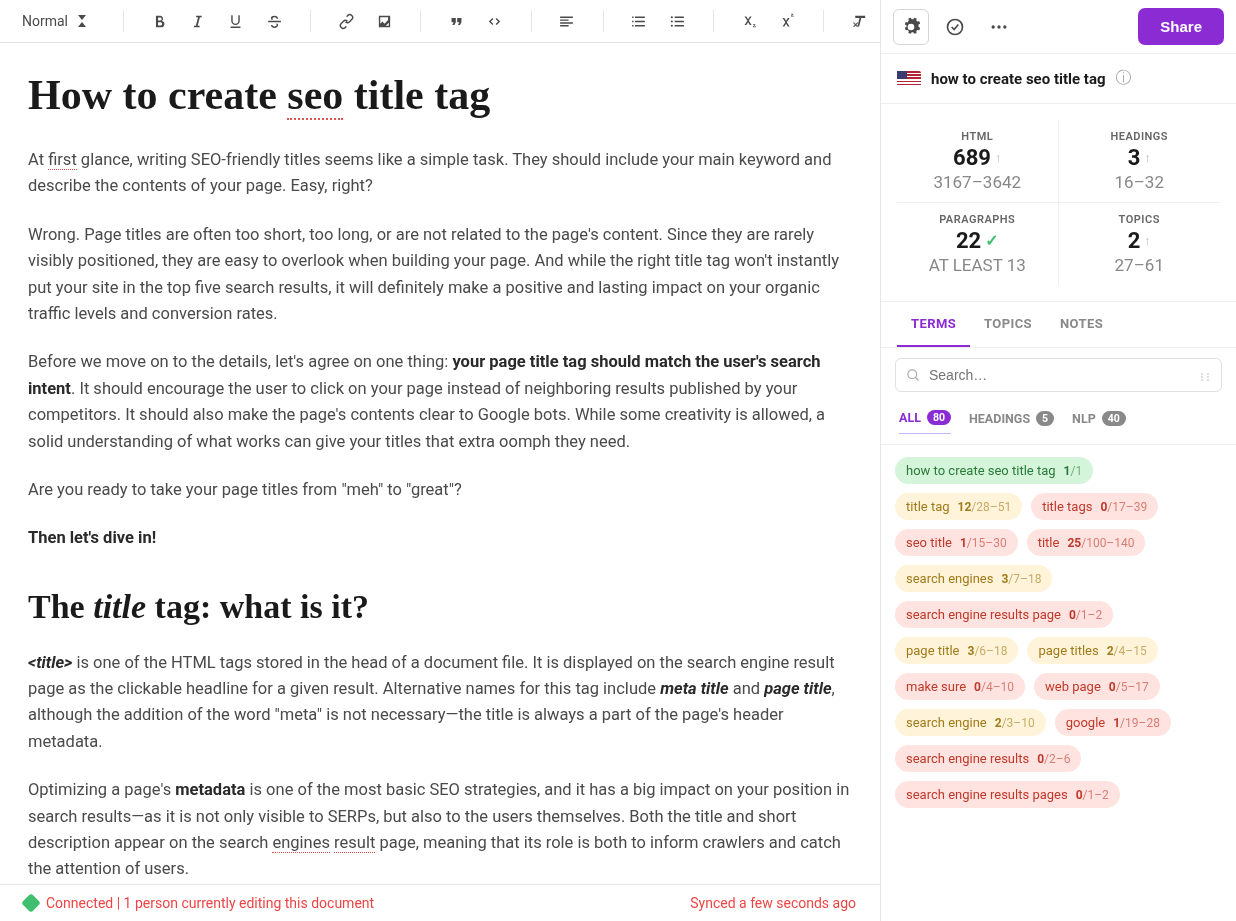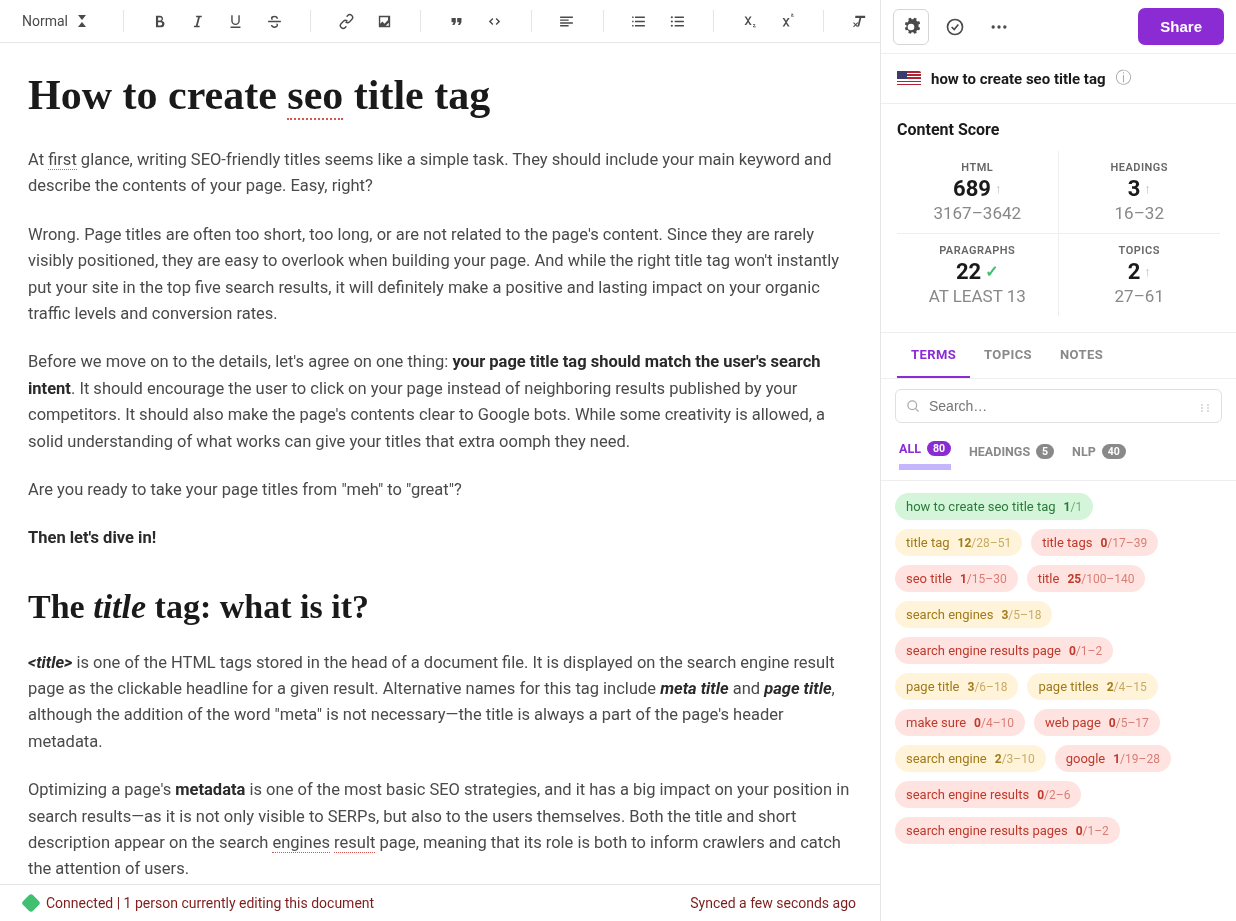--- a/index.html
+++ b/index.html
@@ -15,21 +15,21 @@
 .toolbar-sep { width: 1px; height: 22px; background: #e5e5e5; margin: 0 6px; }
 .editor-content { flex: 1; overflow-y: auto; padding: 28px 28px 20px 28px; }
 .editor-content h1 { font-family: Georgia, "Times New Roman", serif; font-size: 42px; font-weight: 700; color: #1a1a1a; margin-bottom: 28px; }
 .editor-content h1 .underline-red { border-bottom: 2px dotted #d9534f; }
 .editor-content h2 { font-family: Georgia, "Times New Roman", serif; font-size: 34px; font-weight: 700; color: #1a1a1a; margin: 36px 0 24px 0; }
 .editor-content h2 em { font-style: italic; }
 .editor-content p { font-size: 16.5px; line-height: 1.6; color: #4a4a4a; margin-bottom: 22px; }
 .editor-content p strong { color: #2a2a2a; font-weight: 700; }
 .editor-content p em { font-style: italic; }
 .editor-content .dotted-u { border-bottom: 1px dotted #d9534f; }
-.statusbar { display: flex; align-items: center; justify-content: space-between; padding: 10px 24px; border-top: 1px solid #e5e5e5; font-size: 14px; color: #7f1d1d; background:#fff; }
+.statusbar { display: flex; align-items: center; justify-content: space-between; padding: 10px 24px; border-top: 1px solid #e5e5e5; font-size: 14px; color: #ef4444; background:#fff; }
 .status-left { display: flex; align-items: center; gap: 8px; }
 .status-dot { width: 14px; height: 14px; background: #3fbf6f; border-radius: 3px; transform: rotate(45deg); }
 .side-panel { width: 355px; display: flex; flex-direction: column; overflow: hidden; background: #fff; }
 .side-header { display: flex; align-items: center; padding: 8px 12px; gap: 8px; border-bottom: 1px solid #eee; }
 .icon-sq { width: 36px; height: 36px; border-radius: 6px; display: flex; align-items: center; justify-content: center; cursor: pointer; }
 .icon-sq.active-gear { border: 1px solid #d5d5d5; }
 .share-btn { margin-left: auto; background: #8b2bd4; color: #fff; border: none; padding: 10px 22px; font-size: 15px; font-weight: 600; border-radius: 7px; cursor: pointer; }
 .keyword-row { display: flex; align-items: center; gap: 10px; padding: 14px 16px; border-bottom: 1px solid #eee; }
 .flag { width: 24px; height: 16px; background: linear-gradient(to bottom, #b22234 0%, #b22234 10%, #fff 10%, #fff 20%, #b22234 20%, #b22234 30%, #fff 30%, #fff 40%, #b22234 40%, #b22234 50%, #fff 50%, #fff 60%, #b22234 60%, #b22234 70%, #fff 70%, #fff 80%, #b22234 80%, #b22234 90%, #fff 90%); position: relative; border-radius: 2px; }
 .flag::before { content:""; position:absolute; top:0; left:0; width:10px; height:8px; background:#3c3b6e; }
@@ -53,21 +53,21 @@
 .arrow-up { color: #bbb; font-size: 13px; }
 .check-ic { color: #3fbf6f; font-size: 16px; }
 .tabs { display: flex; border-bottom: 1px solid #eee; padding: 0 16px; }
 .tab { padding: 14px 14px; font-size: 13px; font-weight: 700; letter-spacing: 0.4px; color: #898989; cursor: pointer; }
 .tab.active { color: #8b2bd4; border-bottom: 2px solid #8b2bd4; }
 .search-row { padding: 10px 14px; }
 .search-box { display: flex; align-items: flex-end; border: 1px solid #e0e0e0; border-radius: 6px; padding: 8px 10px; gap: 8px; }
 .search-box input { border: none; outline: none; flex: 1; font-size: 14px; }
 .subtabs { display: flex; gap: 18px; padding: 0 18px 10px 18px; border-bottom: 1px solid #eee; }
 .subtab { display: flex; align-items: center; gap: 6px; font-size: 12.5px; font-weight: 700; color: #898989; cursor: pointer; padding: 8px 0; }
-.subtab.active { color: #8b2bd4; border-bottom: 6px solid #c4b5fd; text-align: center; }
+.subtab.active { color: #8b2bd4; border-bottom: 1px solid #c4b5fd; text-align: center; }
 .pill-count { background: #898989; color: #fff; font-size: 10.5px; padding: 1px 6px; border-radius: 8px; font-weight: 700; }
 .subtab.active .pill-count { background: #8b2bd4; }
 .terms-list { flex: 1; overflow-y: auto; padding: 12px 14px; display: flex; flex-wrap: wrap; gap: 9px; align-content: flex-start; }
 .term-chip { display: inline-flex; align-items: center; gap: 8px; padding: 6px 11px; border-radius: 16px; font-size: 13px; cursor: pointer; }
 .term-chip.green { background: #d4f5d9; color: #2a7a3a; }
 .term-chip.yellow { background: #fff4d9; color: #a17a1a; }
 .term-chip.red { background: #ffe3e0; color: #c0392b; }
 .term-count { font-weight: 700; font-size: 12px; }
 .term-count .slash { opacity: 0.6; font-weight: 400; }
 </style>
@@ -205,21 +205,20 @@
       <button class="share-btn">Share</button>
     </div>
 
     <div class="keyword-row">
       <div class="flag"></div>
       <span class="keyword-text">how to create seo title tag</span>
       <span class="info-ic">ⓘ</span>
     </div>
 
     <div class="score-section">
-      <div class="score-title">Content Score</div>
       <div class="metrics-grid" id="metrics-grid">
           <div class="metric"><div class="metric-label">HTML</div><div class="metric-val">689<span class="arrow-up">↑</span></div><div class="metric-range">3167–3642</div></div>
           <div class="metric"><div class="metric-label">HEADINGS</div><div class="metric-val">3<span class="arrow-up">↑</span></div><div class="metric-range">16–32</div></div>
           <div class="metric"><div class="metric-label">PARAGRAPHS</div><div class="metric-val">22<span class="check-ic">✓</span></div><div class="metric-range">AT LEAST 13</div></div>
           <div class="metric"><div class="metric-label">TOPICS</div><div class="metric-val">2<span class="arrow-up">↑</span></div><div class="metric-range">27–61</div></div>
         </div>
     </div>
 
     <div class="tabs">
       <div class="tab active">TERMS</div>
@@ -276,21 +275,21 @@
         <div class="term-chip red">
           <span>seo title</span>
           <span class="term-count">1<span class="slash">/15–30</span></span>
         </div>
         <div class="term-chip red">
           <span>title</span>
           <span class="term-count">25<span class="slash">/100–140</span></span>
         </div>
         <div class="term-chip yellow">
           <span>search engines</span>
-          <span class="term-count">3<span class="slash">/5–18</span></span>
+          <span class="term-count">3<span class="slash">/7–18</span></span>
         </div>
         <div class="term-chip red">
           <span>search engine results page</span>
           <span class="term-count">0<span class="slash">/1–2</span></span>
         </div>
         <div class="term-chip yellow">
           <span>page title</span>
           <span class="term-count">3<span class="slash">/6–18</span></span>
         </div>
         <div class="term-chip yellow">

